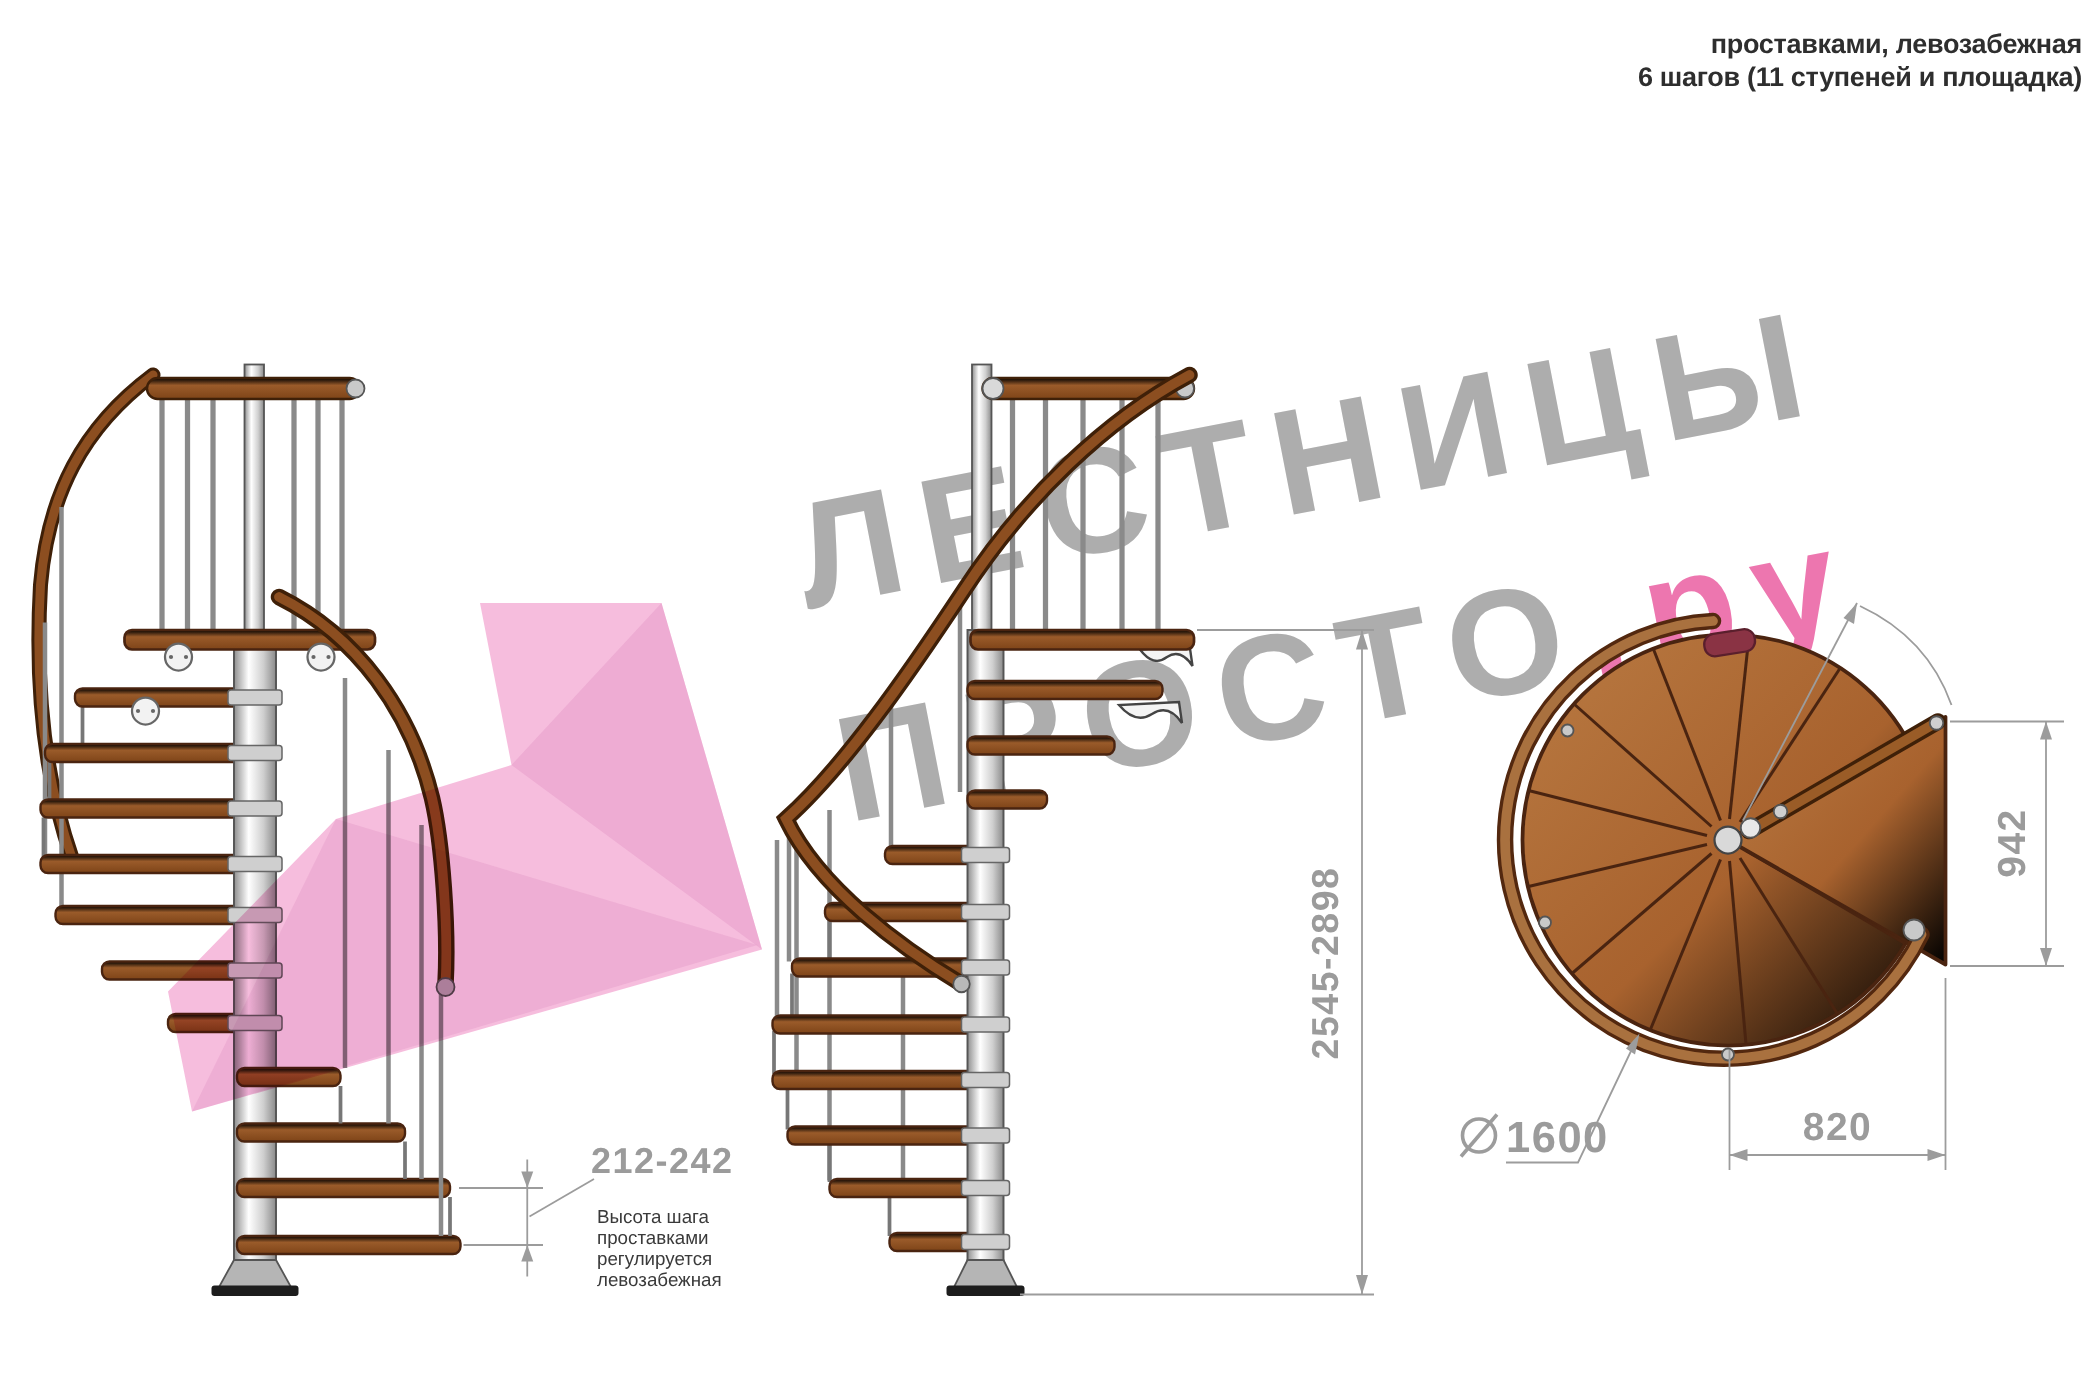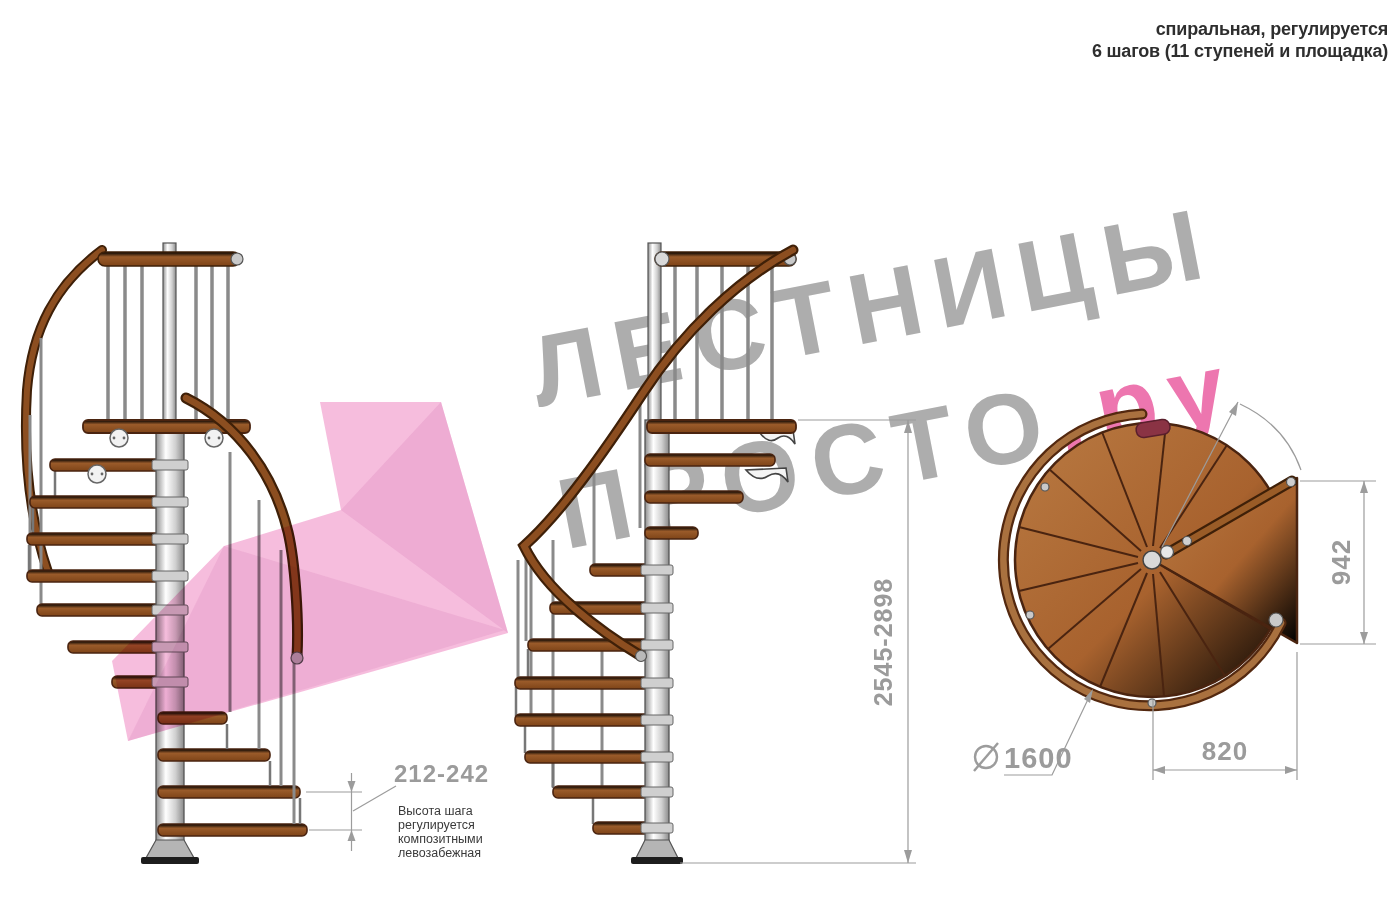--- a/index.html
+++ b/index.html
@@ -302,21 +302,21 @@
     <line x1="351.5" y1="773" x2="351.5" y2="851"></line>
     <polygon points="351.5,792 347.5,781 355.5,781" fill="#9c9c9c" stroke="none"></polygon>
     <polygon points="351.5,830 347.5,841 355.5,841" fill="#9c9c9c" stroke="none"></polygon>
     <polyline points="396,786 353,811"></polyline>
   </g>
   <text class="dim-num" font-size="24" x="394" y="782">212-242</text>
 </svg>
 
 <div class="note">
   <div>Высота шага</div>
+  <div>проставками</div>
   <div>регулируется</div>
-  <div>композитными</div>
   <div>левозабежная</div>
 </div>
 
 <div class="header">
-  <div>спиральная, регулируется</div>
+  <div>проставками, левозабежная</div>
   <div>6 шагов (11 ступеней и площадка)</div>
 </div>
 
 </body></html>

